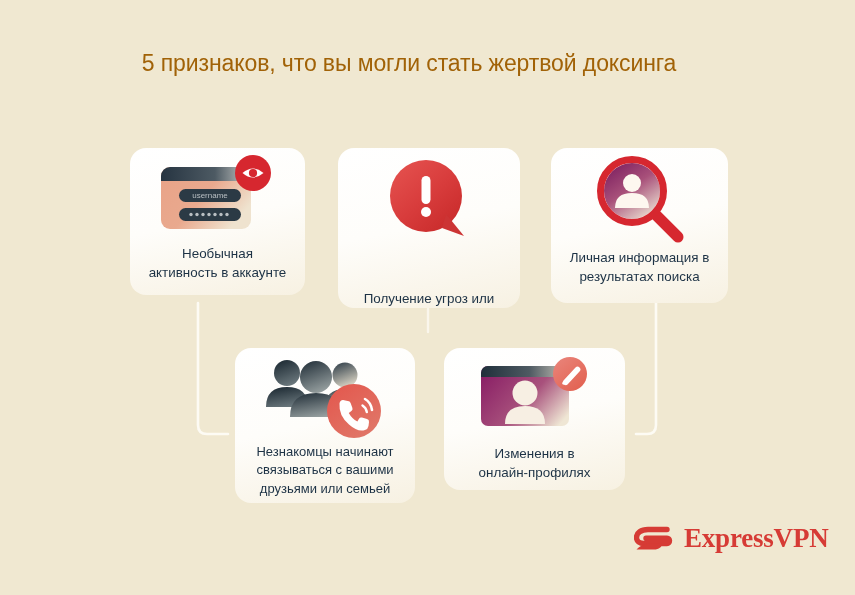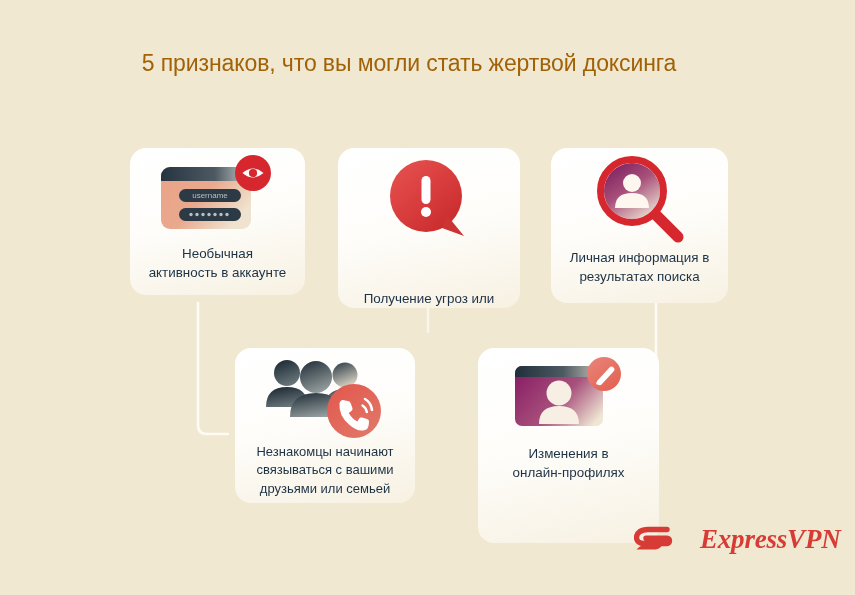--- a/index.html
+++ b/index.html
@@ -71,37 +71,36 @@
 
   .card-label.small {
     font-size: 13px;
   }
 
   
   #card-1 { left: 130px; top: 148px; width: 175px; height: 147px; }
   #card-2 { left: 338px; top: 148px; width: 182px; height: 160px; justify-content: space-between; }
   #card-3 { left: 551px; top: 148px; width: 177px; height: 155px; }
   #card-4 { left: 235px; top: 348px; width: 180px; height: 155px; }
-  #card-5 { left: 444px; top: 348px; width: 181px; height: 195px; margin-left: 34px; }
+  #card-5 { left: 444px; top: 348px; width: 181px; height: 142px; }
 
   #card-1 .card-icon { height: 96px; }
   #card-2 .card-icon { height: 104px; }
   #card-3 .card-icon { height: 100px; }
   #card-4 .card-icon { height: 95px; }
   #card-5 .card-icon { height: 96px; }
 
   
   .logo {
     position: absolute;
     left: 634px;
     top: 523px;
     display: flex;
-    align-items: center;
-    gap: 26px;
-    font-style: italic;
+    align-items: flex-start;
+    gap: 10px;
   }
 
   .logo-wordmark {
     font-family: "Liberation Serif", serif;
     font-size: 27px;
     font-weight: 700;
     color: #d63b35;
     letter-spacing: -0.2px;
   }
 

